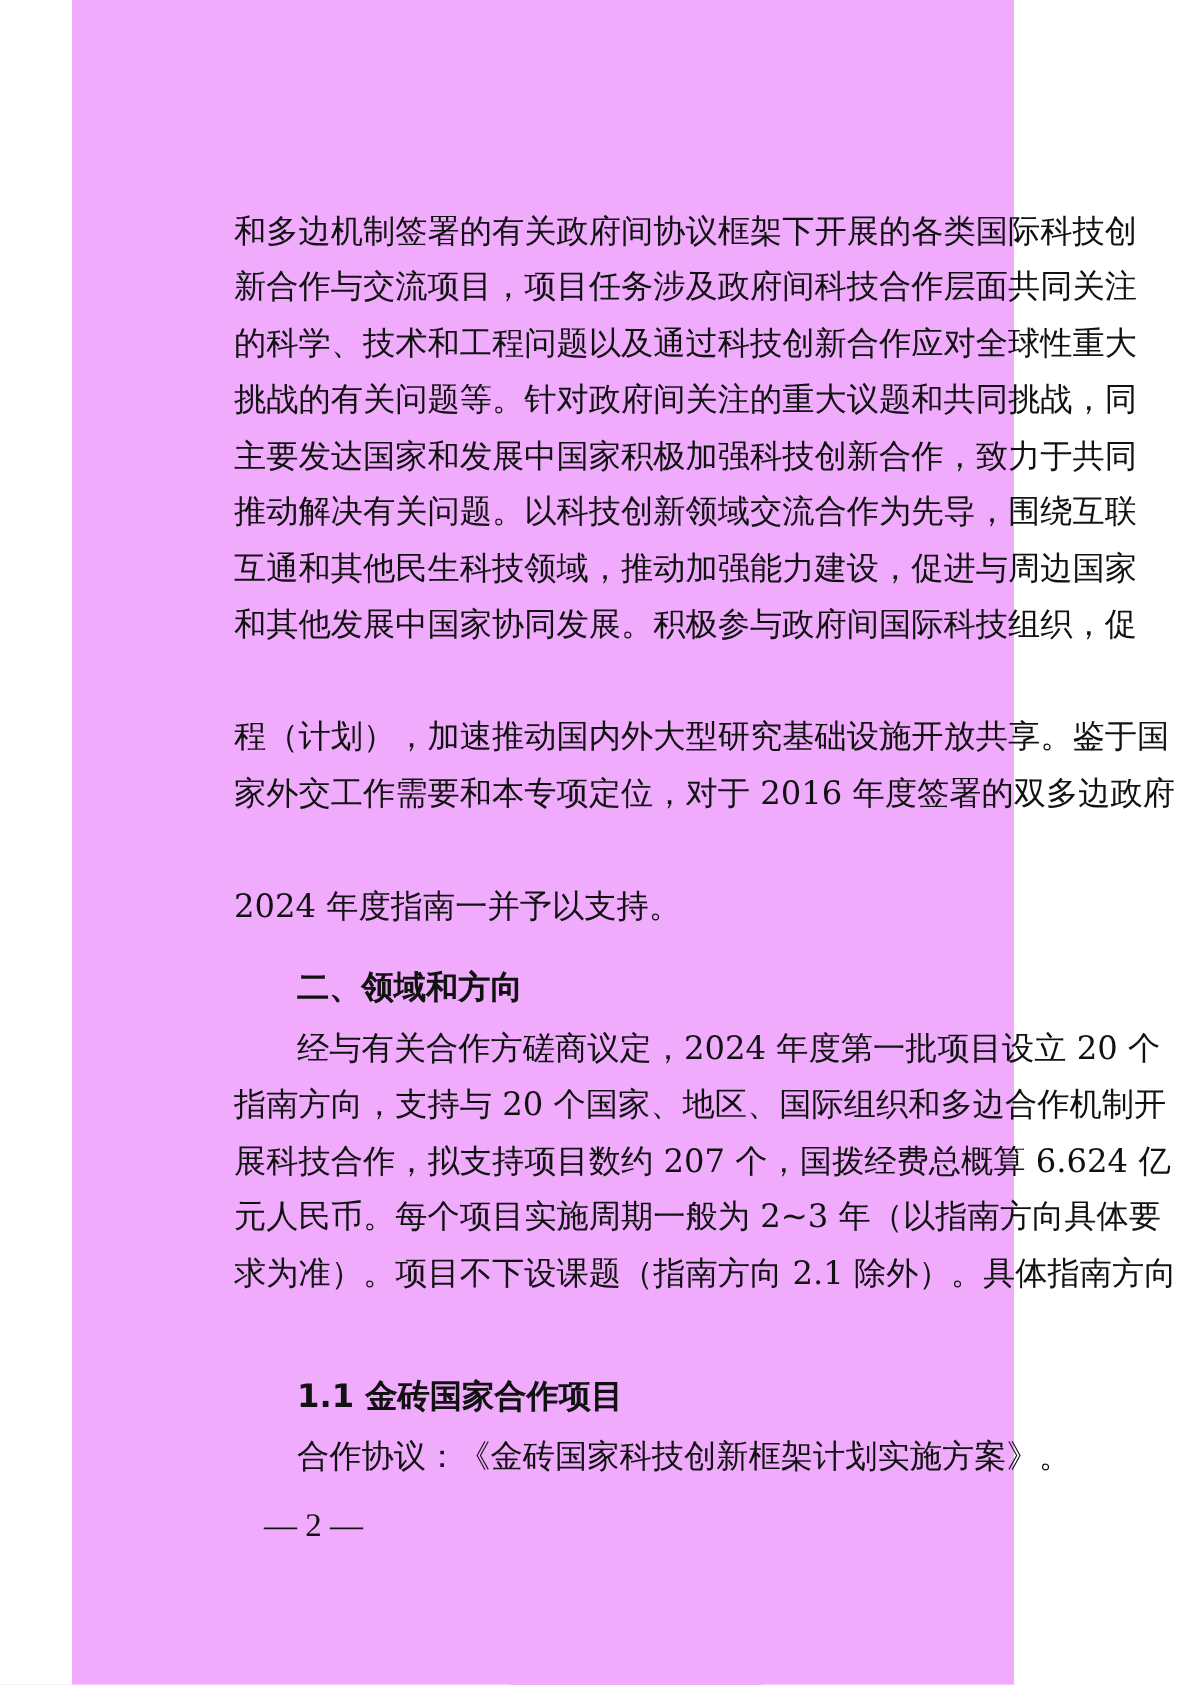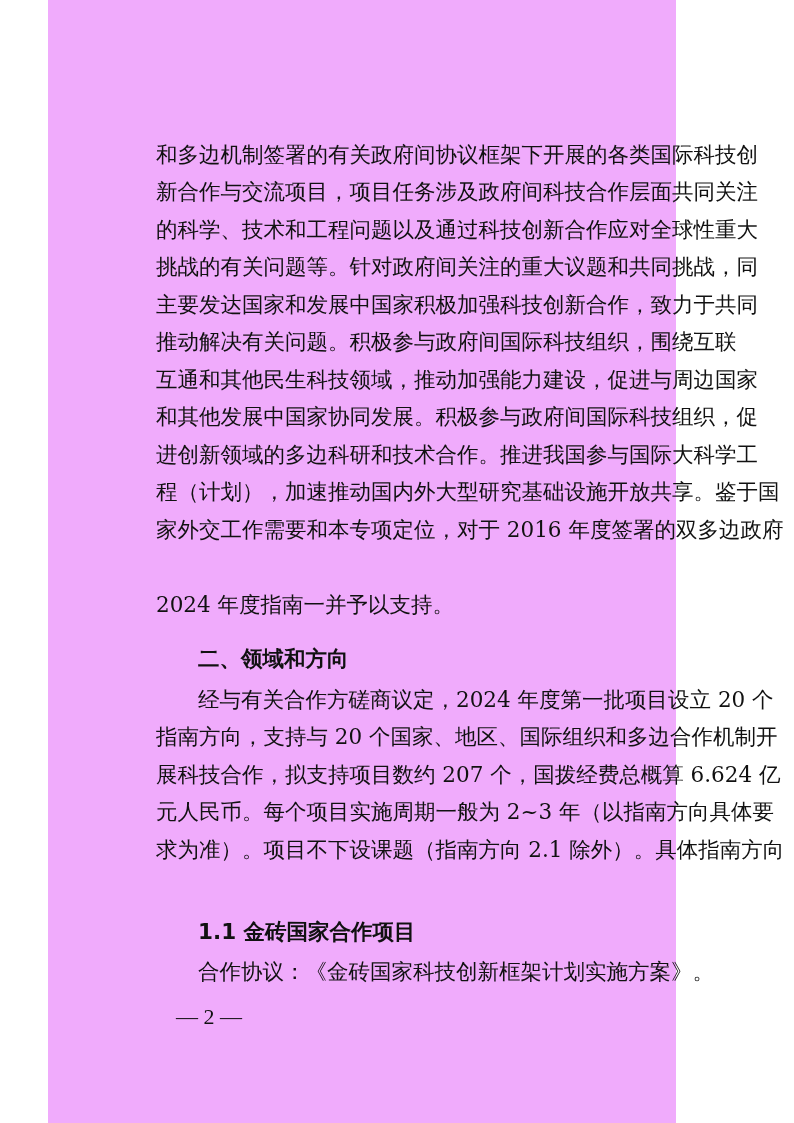--- a/index.html
+++ b/index.html
@@ -21,24 +21,23 @@
 </style>
 </head>
 <body>
 
 <div class="page">
   <div class="line" style="top:141px">和多边机制签署的有关政府间协议框架下开展的各类国际科技创</div>
   <div class="line" style="top:216px">的科学、技术和工程问题以及通过科技创新合作应对全球性重大</div>
   <div class="line" style="top:178px">新合作与交流项目，项目任务涉及政府间科技合作层面共同关注</div>
   <div class="line" style="top:291px">主要发达国家和发展中国家积极加强科技创新合作，致力于共同</div>
   <div class="line" style="top:253px">挑战的有关问题等。针对政府间关注的重大议题和共同挑战，同</div>
-  <div class="line" style="top:328px">推动解决有关问题。积极参与政府间国际科技组织，围绕互联</div>
+  <div class="line" style="top:328px">推动解决有关问题。以科技创新领域交流合作为先导，围绕互联</div>
   <div class="line" style="top:366px">互通和其他民生科技领域，推动加强能力建设，促进与周边国家</div>
   <div class="line" style="top:403px">和其他发展中国家协同发展。积极参与政府间国际科技组织，促</div>
-  <div class="line" style="top:441px">进创新领域的多边科研和技术合作。推进我国参与国际大科学工</div>
   <div class="line" style="top:478px">程（计划），加速推动国内外大型研究基础设施开放共享。鉴于国</div>
   <div class="line" style="top:516px">家外交工作需要和本专项定位，对于 2016 年度签署的双多边政府</div>
   <div class="line last" style="top:591px">2024 年度指南一并予以支持。</div>
 
   <div class="line indent heading" style="top:645px">二、领域和方向</div>
 
   <div class="line indent" style="top:686px">经与有关合作方磋商议定，2024 年度第一批项目设立 20 个</div>
   <div class="line" style="top:723px">指南方向，支持与 20 个国家、地区、国际组织和多边合作机制开</div>
   <div class="line" style="top:761px">展科技合作，拟支持项目数约 207 个，国拨经费总概算 6.624 亿</div>
   <div class="line" style="top:798px">元人民币。每个项目实施周期一般为 2~3 年（以指南方向具体要</div>

